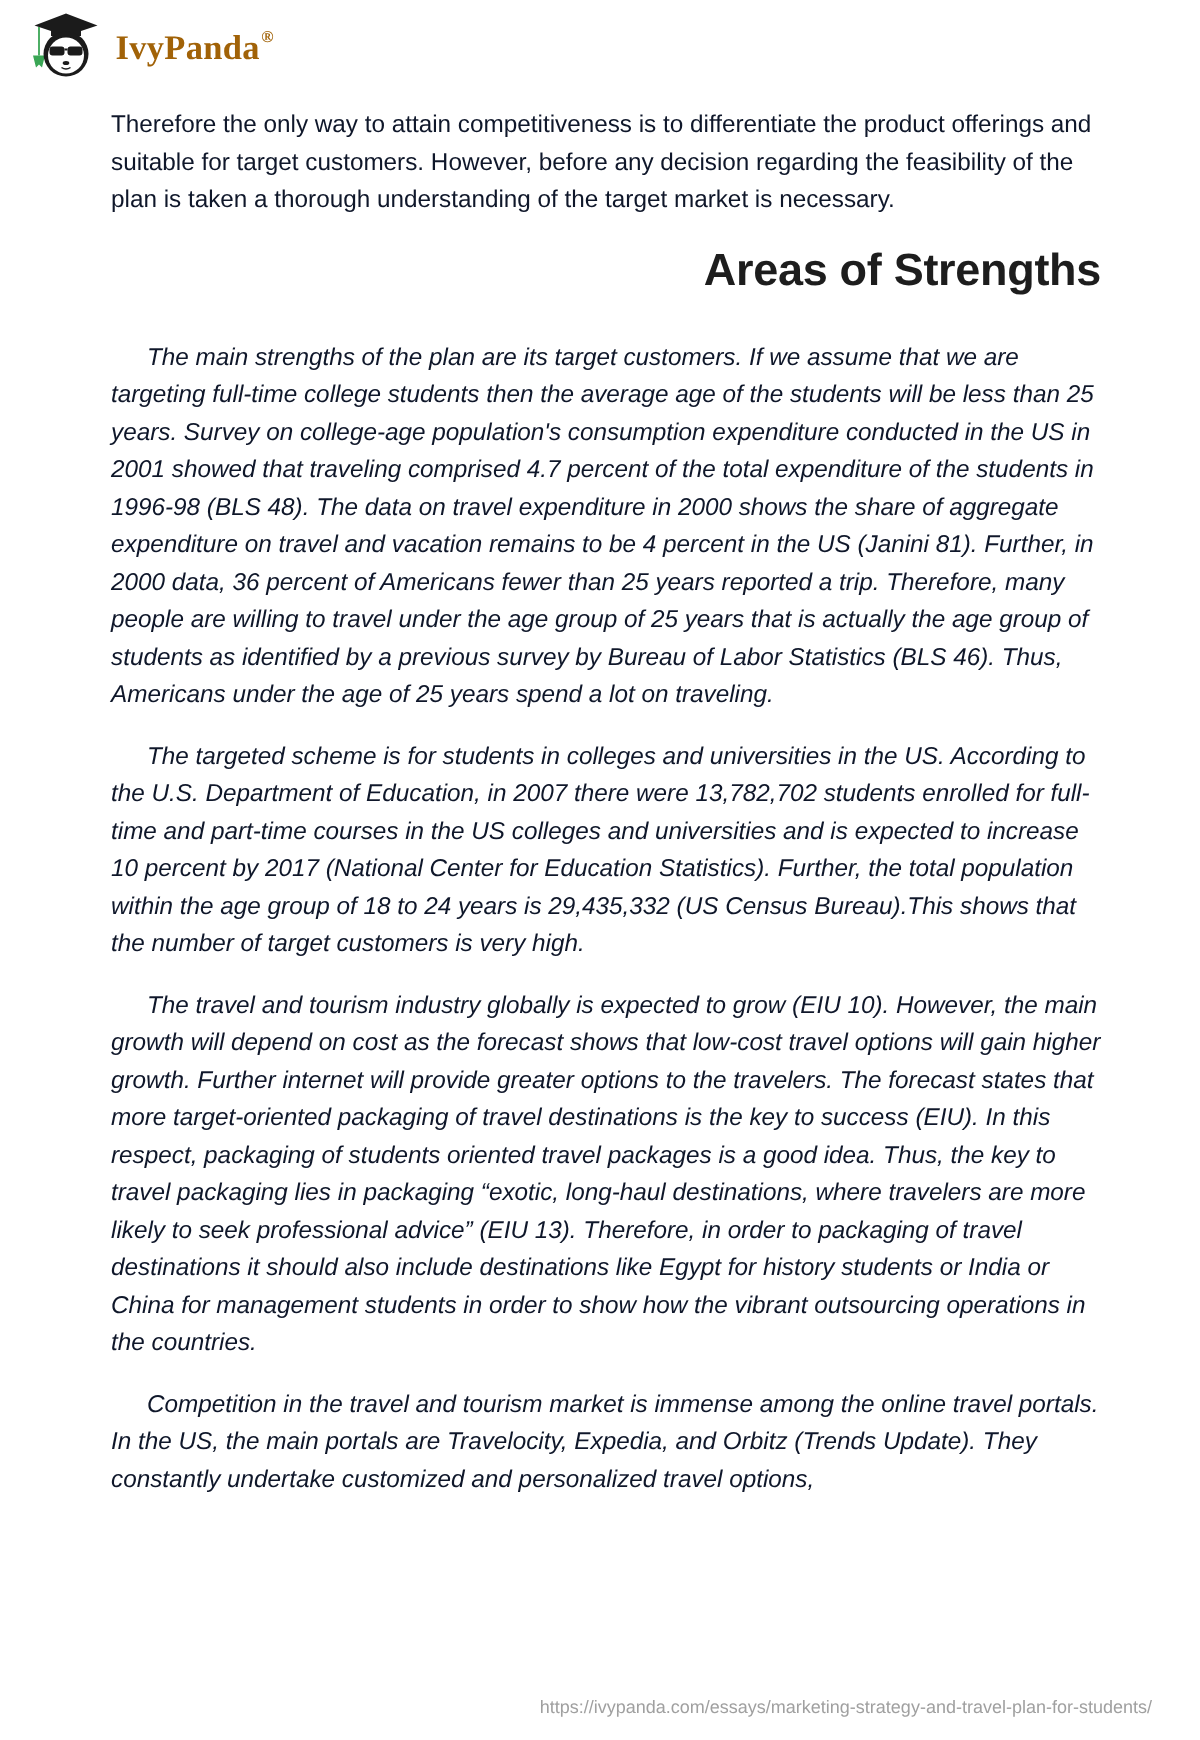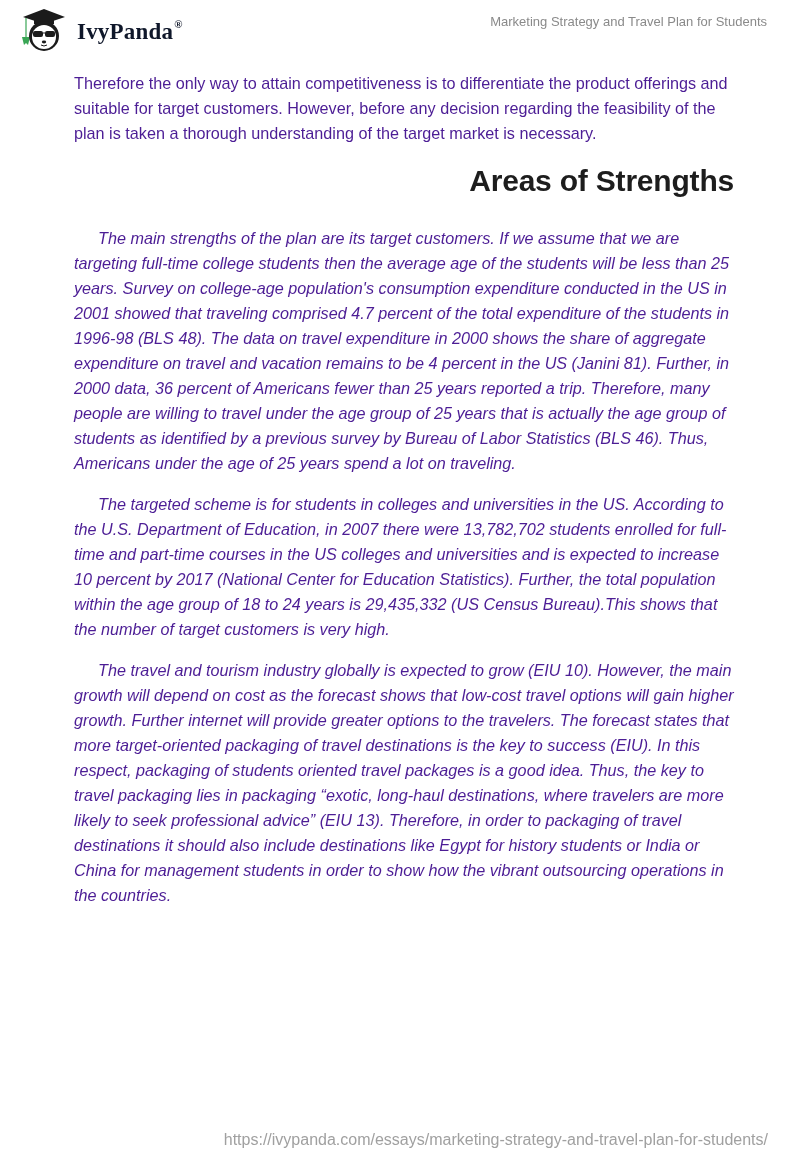--- a/index.html
+++ b/index.html
@@ -2,28 +2,28 @@
 <html><head>
   <meta charset="utf-8">
   <style>
     html, body { margin: 0; padding: 0; background: #ffffff; }
     body { width: 800px; height: 1160px; position: relative; overflow: hidden;
       font-family: "Liberation Sans", sans-serif; color: #222222; }
     .header { position: absolute; top: 0; left: 0; width: 800px; height: 56px; }
     .logo { position: absolute; left: 17px; top: 7px; display: flex; align-items: center; }
     .logo-mark { width: 54px; height: 46px; }
     .logo-text { font-family: "Liberation Serif", serif; font-weight: bold; font-size: 23px;
-      color: #0f172a; margin-left: 6px; letter-spacing: 0.2px; position: relative; top: 2px; }
+      color: #a16207; margin-left: 6px; letter-spacing: 0.2px; position: relative; top: 2px; }
     .logo-text sup { font-size: 11px; position: relative; top: -2px; margin-left: 1px; }
     .doc-title { position: absolute; right: 33px; top: 14px; font-size: 13px; color: #8a8a8a; }
     .content { position: absolute; left: 74px; top: 71px; width: 660px; }
-    p { margin: 0 0 16px 0; font-size: 16.2px; line-height: 25px; color: #4c1d95; }
+    p { margin: 0 0 16px 0; font-size: 16.2px; line-height: 25px; color: #0f172a; }
     p.indent { text-indent: 24px; font-style: italic; }
     h2 { margin: 10px 0 26px 0; font-size: 30px; font-weight: bold; color: #1d1d1d; line-height: 38px; letter-spacing: -0.2px; text-align: right; }
-    .footer-url { position: absolute; right: 32px; top: 1131px; font-size: 16px; color: #a0a0a0; }
+    .footer-url { position: absolute; right: 32px; top: 1131px; font-size: 12px; color: #a0a0a0; }
   </style>
 </head>
 <body>
 
 <div class="header">
   <div class="logo">
     <svg class="logo-mark" viewBox="0 0 54 46">
 
       <polygon points="6,10 27,2 48,10 27,17" fill="#1b1b1b"></polygon>
       <rect x="17" y="11" width="20" height="6" fill="#1b1b1b"></rect>
@@ -36,26 +36,26 @@
 
       <rect x="16" y="24" width="10" height="6" rx="2" fill="#1b1b1b"></rect>
       <rect x="28" y="24" width="10" height="6" rx="2" fill="#1b1b1b"></rect>
       <line x1="26" y1="26" x2="28" y2="26" stroke="#1b1b1b" stroke-width="1.2"></line>
 
       <ellipse cx="27" cy="35" rx="2.2" ry="1.4" fill="#1b1b1b"></ellipse>
       <path d="M24,38 Q27,40 30,38" stroke="#1b1b1b" stroke-width="1" fill="none"></path>
     </svg>
     <span class="logo-text"><span>IvyPanda</span><sup>®</sup></span>
   </div>
-  <div class="doc-title">Marketing Strategy and Travel Plan for Students</div>
 </div>
 
 <div class="content">
   <p>Therefore the only way to attain competitiveness is to differentiate the product offerings and suitable for target customers. However, before any decision regarding the feasibility of the plan is taken a thorough understanding of the target market is necessary.</p>
 
   <h2>Areas of Strengths</h2>
   <p class="indent">The main strengths of the plan are its target customers. If we assume that we are targeting full-time college students then the average age of the students will be less than 25 years. Survey on college-age population's consumption expenditure conducted in the US in 2001 showed that traveling comprised 4.7 percent of the total expenditure of the students in 1996-98 (BLS 48). The data on travel expenditure in 2000 shows the share of aggregate expenditure on travel and vacation remains to be 4 percent in the US (Janini 81). Further, in 2000 data, 36 percent of Americans fewer than 25 years reported a trip. Therefore, many people are willing to travel under the age group of 25 years that is actually the age group of students as identified by a previous survey by Bureau of Labor Statistics (BLS 46). Thus, Americans under the age of 25 years spend a lot on traveling.</p>
   <p class="indent">The targeted scheme is for students in colleges and universities in the US. According to the U.S. Department of Education, in 2007 there were 13,782,702 students enrolled for full-time and part-time courses in the US colleges and universities and is expected to increase 10 percent by 2017 (National Center for Education Statistics). Further, the total population within the age group of 18 to 24 years is 29,435,332 (US Census Bureau).This shows that the number of target customers is very high.</p>
   <p class="indent">The travel and tourism industry globally is expected to grow (EIU 10). However, the main growth will depend on cost as the forecast shows that low-cost travel options will gain higher growth. Further internet will provide greater options to the travelers. The forecast states that more target-oriented packaging of travel destinations is the key to success (EIU). In this respect, packaging of students oriented travel packages is a good idea. Thus, the key to travel packaging lies in packaging “exotic, long-haul destinations, where travelers are more likely to seek professional advice” (EIU 13). Therefore, in order to packaging of travel destinations it should also include destinations like Egypt for history students or India or China for management students in order to show how the vibrant outsourcing operations in the countries.</p>
 
+  <p class="indent">Competition in the travel and tourism market is immense among the online travel portals. In the US, the main portals are Travelocity, Expedia, and Orbitz (Trends Update). They constantly undertake customized and personalized travel options,</p>
 </div>
 
 <div class="footer-url">https://ivypanda.com/essays/marketing-strategy-and-travel-plan-for-students/</div>
 
 </body></html>

